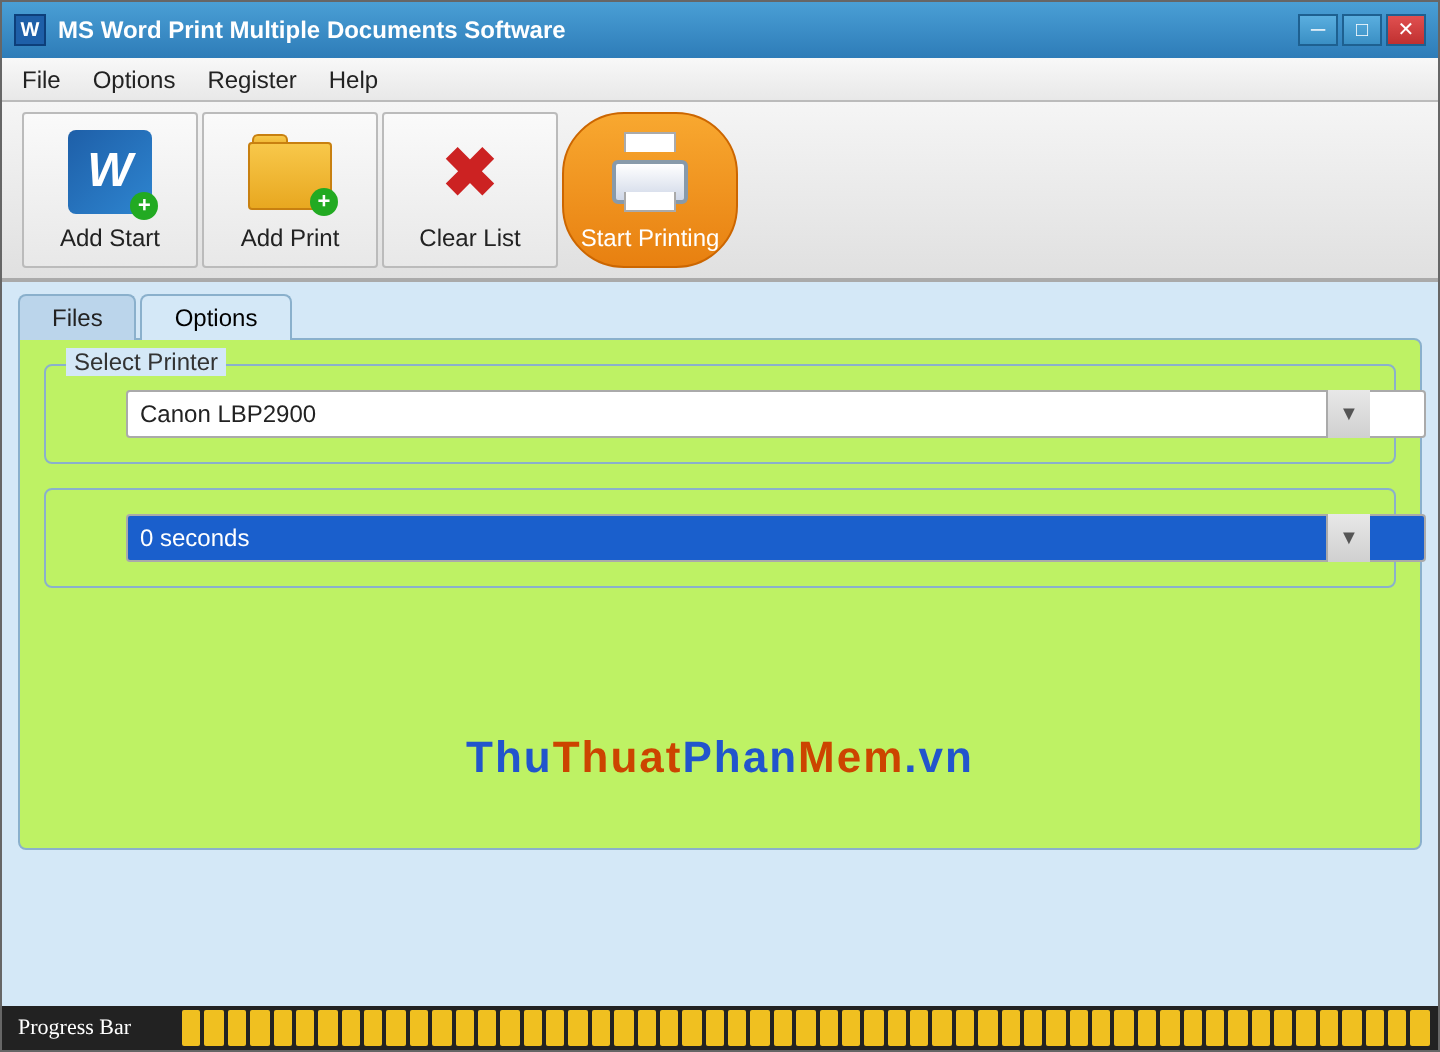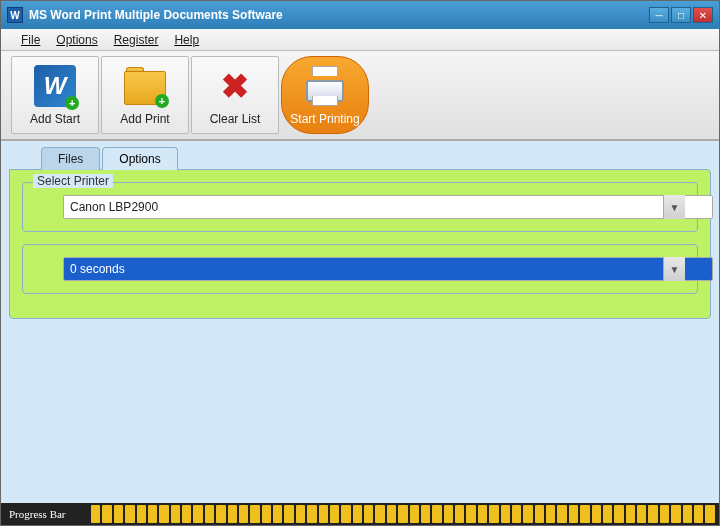--- a/index.html
+++ b/index.html
@@ -60,23 +60,22 @@
     .title-bar-btn.close {
       background: linear-gradient(to bottom, #e05050, #c03030);
     }
 
     
     .menu-bar {
       background: linear-gradient(to bottom, #f8f8f8, #e8e8e8);
       height: 22px;
       display: flex;
       align-items: center;
-      padding: 0 12px;
+      padding: 0 2px;
       border-bottom: 1px solid #bbb;
-      text-decoration: underline;
     }
     .menu-item {
       padding: 2px 8px;
       font-size: 12px;
       color: #222;
       cursor: pointer;
     }
 
     
     .toolbar {
@@ -256,21 +255,20 @@
       background: #d4e8f7;
       flex: 1;
       padding: 6px 8px;
     }
 
     
     .tabs {
       display: flex;
       align-items: flex-end;
       margin-bottom: -1px;
-      margin-left: 32px;
     }
     .tab {
       padding: 4px 16px;
       font-size: 12px;
       cursor: pointer;
       background: #bbd5eb;
       border: 1px solid #8ab0cc;
       border-bottom: none;
       border-radius: 4px 4px 0 0;
       color: #222;
@@ -505,20 +503,23 @@
               <option>0 seconds</option>
               <option>1 second</option>
               <option>2 seconds</option>
               <option>5 seconds</option>
               <option>10 seconds</option>
             </select>
             <div class="select-arrow">▼</div>
           </div>
         </div>
 
+        <div class="watermark">
+          <span class="thu">Thu</span><span class="thuat">Thuat</span><span class="phan">Phan</span><span class="mem">Mem</span><span class="dot">.</span><span class="vn">vn</span>
+        </div>
       </div>
     </div>
 
     <div class="progress-area">
       <span class="progress-label">Progress Bar</span>
       <div class="progress-bar-container" id="progress-segments">
       <div class="progress-segment"></div>
           <div class="progress-segment"></div>
           <div class="progress-segment"></div>
           <div class="progress-segment"></div>

